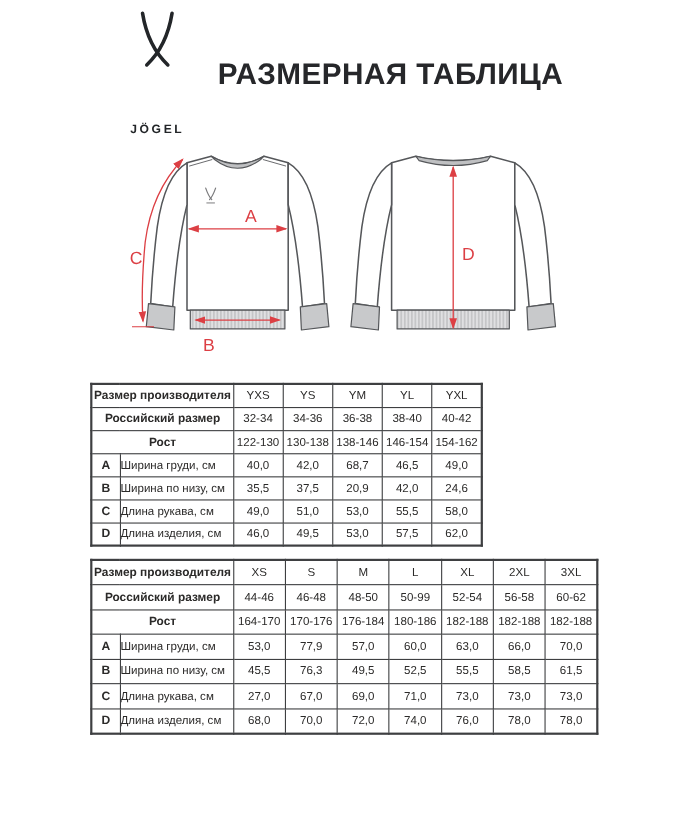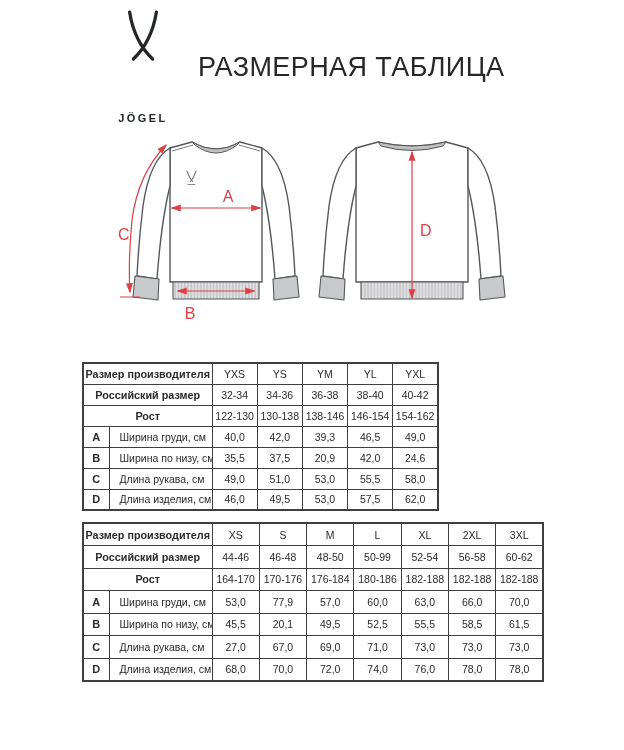--- a/index.html
+++ b/index.html
@@ -28,57 +28,57 @@
   .brand-name {
     font-size: 11px;
     font-weight: 700;
     letter-spacing: 2.4px;
     color: #232629;
     margin-top: 2px;
     white-space: nowrap;
   }
   .page-title {
     font-size: 27px;
-    font-weight: 400;
+    font-weight: 700;
     letter-spacing: 0.4px;
     color: #26272a;
     margin-left: 22px;
     white-space: nowrap;
   }
   
   .diagram-wrap { margin: 30px 0 0 116px; }
   .diagram { display: block; }
   .diagram text {
     font-family: "Liberation Sans", sans-serif;
     font-size: 16px;
     fill: #dc3f44;
   }
   
-  .tables { margin: 28px 0 0 82px; }
+  .tables { margin: 14px 0 0 82px; }
   table.tbl {
     border-collapse: collapse;
     table-layout: fixed;
     border: 2px solid #3e3f41;
   }
   table.t-youth { width: 355px; margin-bottom: 11px; }
   table.t-adult { width: 460px; }
   .tbl td {
     border: 1.5px solid #3e3f41;
     font-size: 10.5px;
     color: #2b2a29;
     text-align: center;
     padding: 0;
     white-space: nowrap;
     overflow: hidden;
   }
   .t-youth td { height: 21px; }
   .t-adult td { height: 22.5px; }
   .tbl td.hl { font-weight: 700; font-size: 10.8px; }
   .tbl td.lt { font-weight: 700; font-size: 11px; }
-  .tbl td.nm { text-align: left; padding-left: 10px; }
+  .tbl td.nm { text-align: left; padding-left: 0; }
 </style>
 </head>
 <body>
 
 <div class="header">
   <div class="brand">
     <svg class="brand-mark" width="46" height="54" viewBox="0 0 48 56">
       <path d="M10,2 Q15,33 34,51" fill="none" stroke="#232629" stroke-width="3.4" stroke-linecap="round"></path>
       <path d="M38,2 Q33,33 14,51" fill="none" stroke="#232629" stroke-width="3.4" stroke-linecap="round"></path>
     </svg>
@@ -174,21 +174,21 @@
         <td>130-138</td>
         <td>138-146</td>
         <td>146-154</td>
         <td>154-162</td>
       </tr>
       <tr>
         <td class="lt">A</td>
         <td class="nm">Ширина груди, см</td>
         <td>40,0</td>
         <td>42,0</td>
-        <td>39,3</td>
+        <td>68,7</td>
         <td>46,5</td>
         <td>49,0</td>
       </tr>
       <tr>
         <td class="lt">B</td>
         <td class="nm">Ширина по низу, см</td>
         <td>35,5</td>
         <td>37,5</td>
         <td>20,9</td>
         <td>42,0</td>
@@ -266,21 +266,21 @@
         <td>57,0</td>
         <td>60,0</td>
         <td>63,0</td>
         <td>66,0</td>
         <td>70,0</td>
       </tr>
       <tr>
         <td class="lt">B</td>
         <td class="nm">Ширина по низу, см</td>
         <td>45,5</td>
-        <td>20,1</td>
+        <td>76,3</td>
         <td>49,5</td>
         <td>52,5</td>
         <td>55,5</td>
         <td>58,5</td>
         <td>61,5</td>
       </tr>
       <tr>
         <td class="lt">C</td>
         <td class="nm">Длина рукава, см</td>
         <td>27,0</td>

